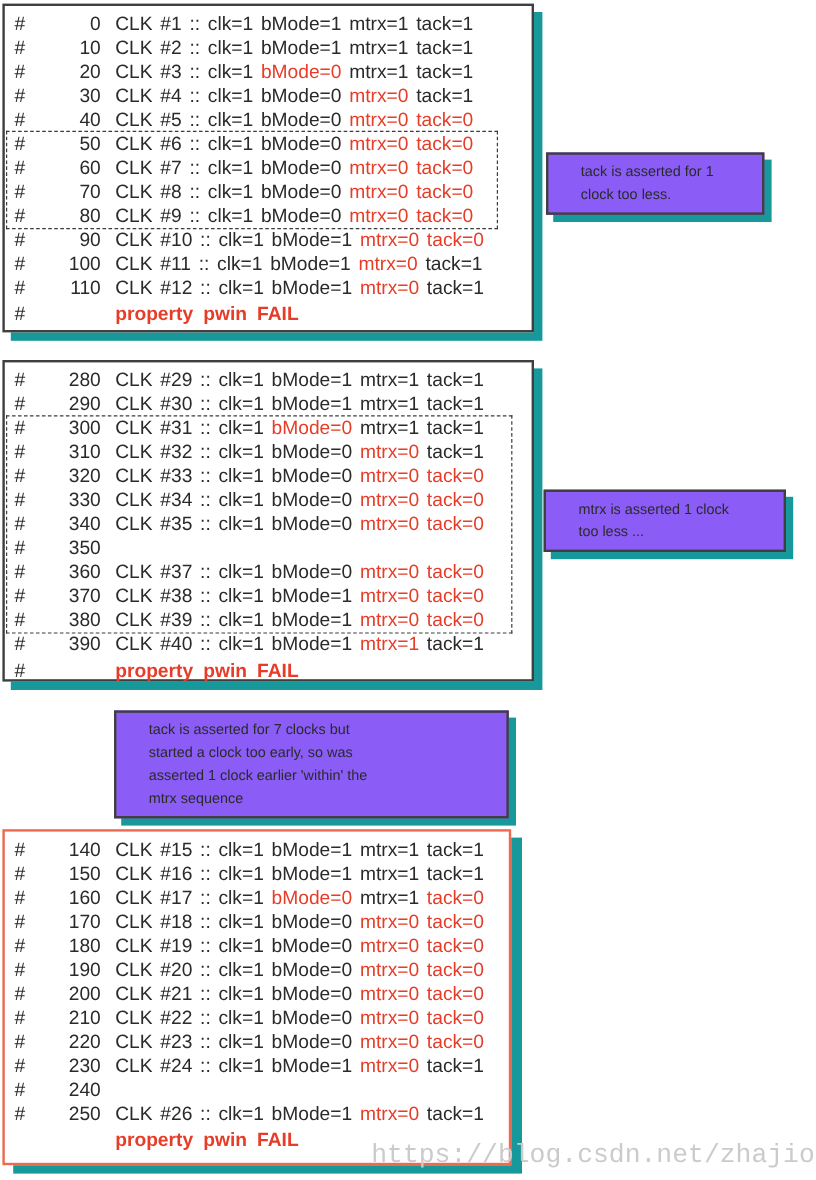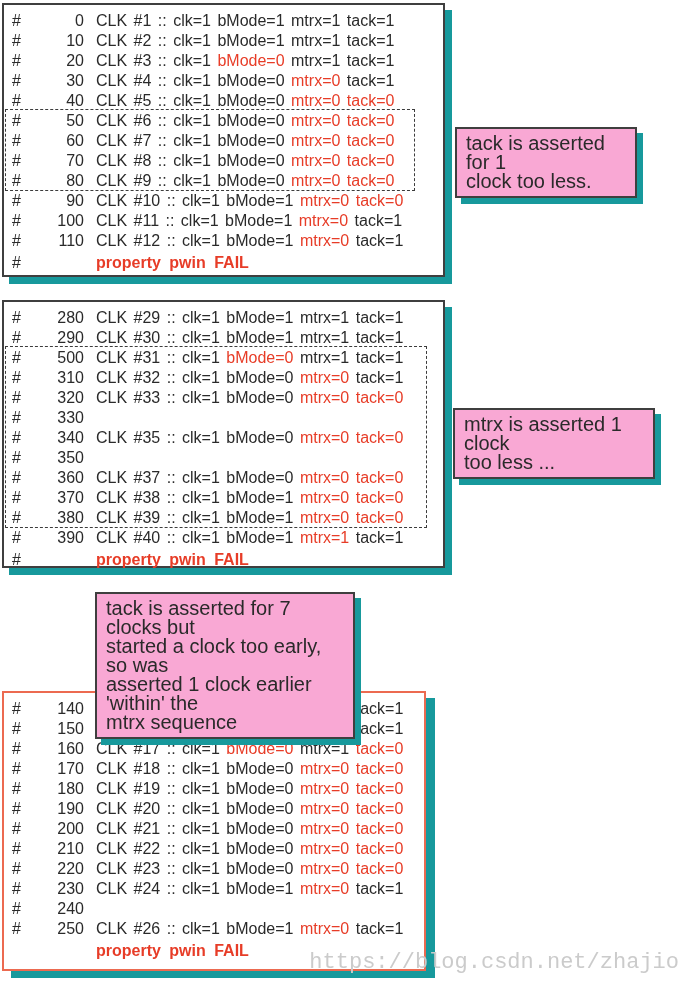--- a/index.html
+++ b/index.html
@@ -40,29 +40,29 @@
   .fail-row{margin-top:2px;}
   .fail-text{margin-left:12px;color:var(--red);font-weight:bold;word-spacing:4px;}
 
   .dashed-box{
     display:none;position:absolute;left:1px;box-sizing:border-box;
     border:1px dashed #3c3c3c;pointer-events:none;
   }
 
   
   .callout{
-    position:absolute;background:#f9a8d4;box-sizing:border-box;
+    position:absolute;background:#8b5cf6;box-sizing:border-box;
     border:2px solid var(--border-dark);
     box-shadow:6px 6px 0 0 var(--teal);
-    font-size:20px;line-height:19px;padding:5px 9px;
+    font-size:12px;line-height:19px;padding:5px 27px;
     white-space:pre-line;
   }
   .callout.c0{left:455px;top:127px;width:182px;}
   .callout.c1{left:453px;top:408px;width:202px;}
-  .callout.c2{left:95px;top:592px;width:260px;}
+  .callout.c2{left:95px;top:592px;width:329px;}
 
   
   .watermark{
     position:absolute;right:1px;top:950px;
     font-family:"Liberation Mono","DejaVu Sans Mono",monospace;
     font-size:22px;color:var(--wm);letter-spacing:0px;z-index:5;
     pointer-events:none;
     margin-left:26px;
   }
 </style>
@@ -150,36 +150,37 @@
           <span class="num">280</span>
           <span class="msg"><span class="lbl">CLK #29 :: </span><span class="tok">clk=1</span> <span class="tok">bMode=1</span> <span class="tok">mtrx=1</span> <span class="tok">tack=1</span></span>
         </div>
         <div class="row">
           <span class="hash">#</span>
           <span class="num">290</span>
           <span class="msg"><span class="lbl">CLK #30 :: </span><span class="tok">clk=1</span> <span class="tok">bMode=1</span> <span class="tok">mtrx=1</span> <span class="tok">tack=1</span></span>
         </div>
         <div class="row">
           <span class="hash">#</span>
-          <span class="num">500</span>
+          <span class="num">300</span>
           <span class="msg"><span class="lbl">CLK #31 :: </span><span class="tok">clk=1</span> <span class="tok red">bMode=0</span> <span class="tok">mtrx=1</span> <span class="tok">tack=1</span></span>
         </div>
         <div class="row">
           <span class="hash">#</span>
           <span class="num">310</span>
           <span class="msg"><span class="lbl">CLK #32 :: </span><span class="tok">clk=1</span> <span class="tok">bMode=0</span> <span class="tok red">mtrx=0</span> <span class="tok">tack=1</span></span>
         </div>
         <div class="row">
           <span class="hash">#</span>
           <span class="num">320</span>
           <span class="msg"><span class="lbl">CLK #33 :: </span><span class="tok">clk=1</span> <span class="tok">bMode=0</span> <span class="tok red">mtrx=0</span> <span class="tok red">tack=0</span></span>
         </div>
         <div class="row">
           <span class="hash">#</span>
           <span class="num">330</span>
+          <span class="msg"><span class="lbl">CLK #34 :: </span><span class="tok">clk=1</span> <span class="tok">bMode=0</span> <span class="tok red">mtrx=0</span> <span class="tok red">tack=0</span></span>
         </div>
         <div class="row">
           <span class="hash">#</span>
           <span class="num">340</span>
           <span class="msg"><span class="lbl">CLK #35 :: </span><span class="tok">clk=1</span> <span class="tok">bMode=0</span> <span class="tok red">mtrx=0</span> <span class="tok red">tack=0</span></span>
         </div>
         <div class="row">
           <span class="hash">#</span>
           <span class="num">350</span>
         </div>

